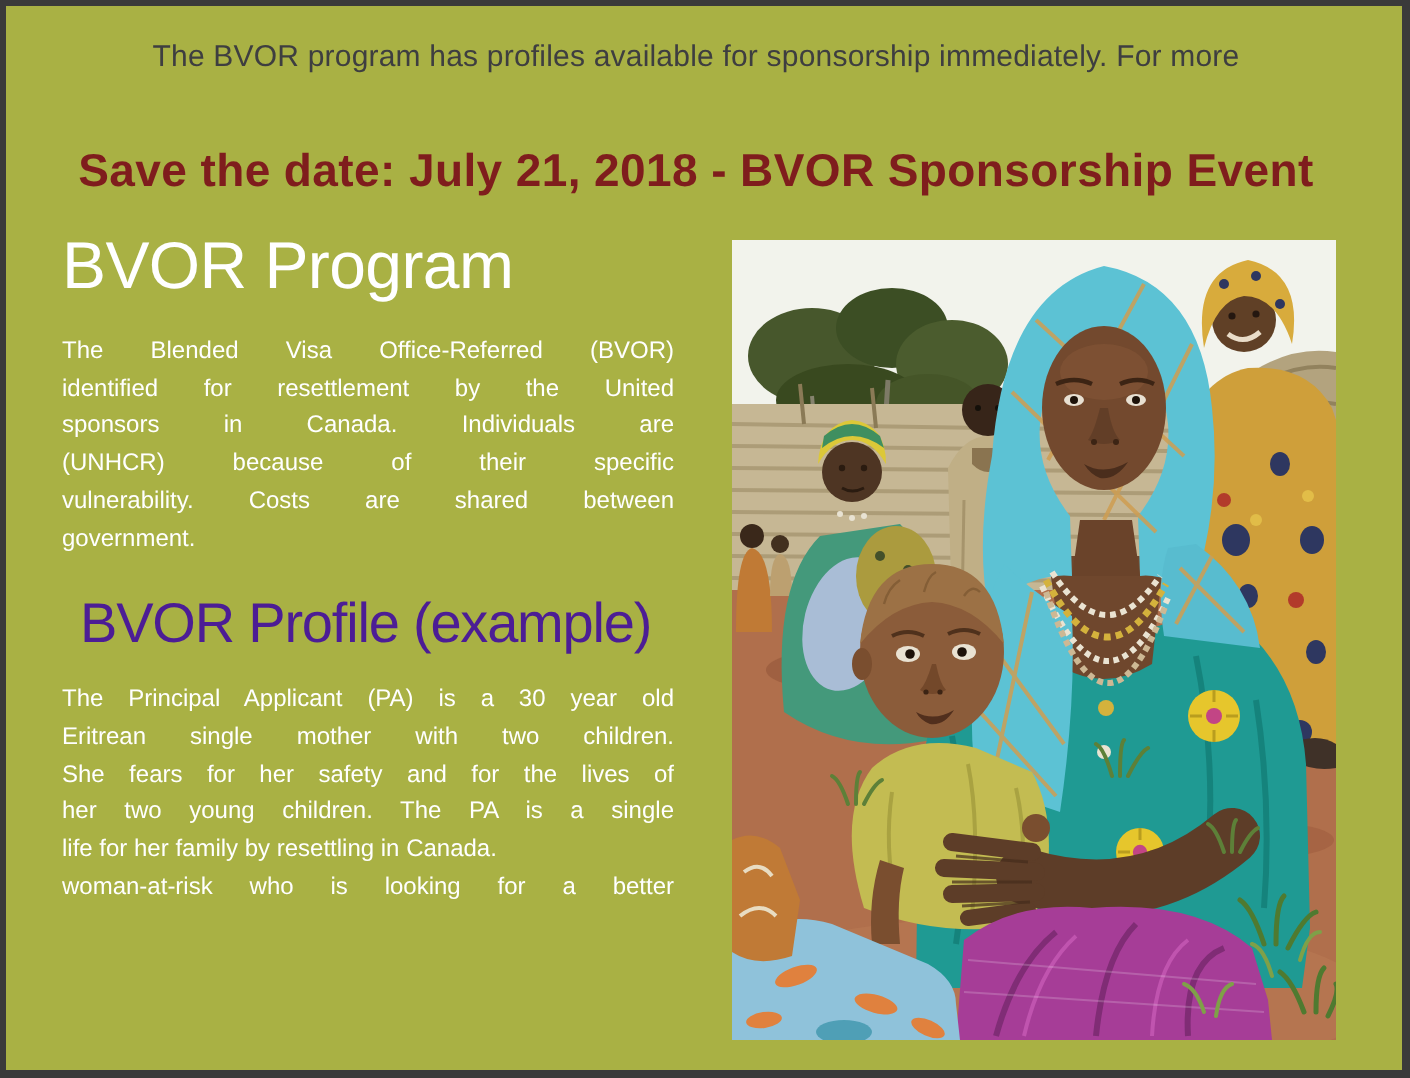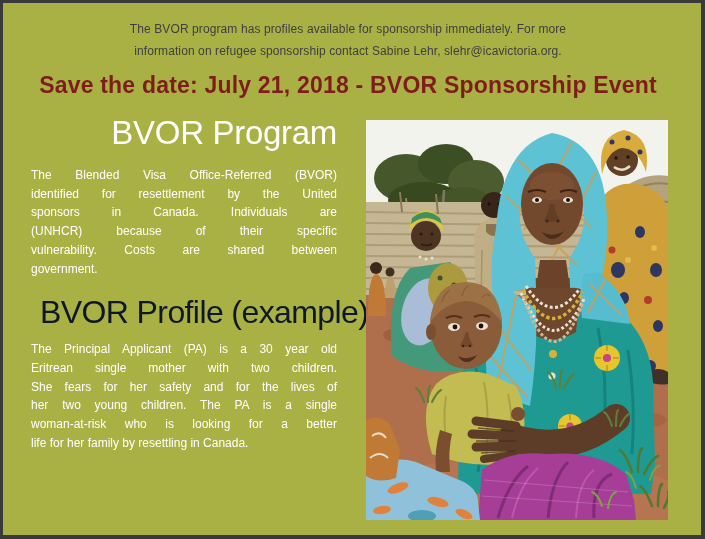--- a/index.html
+++ b/index.html
@@ -10,55 +10,54 @@
     font-family:"Liberation Sans", sans-serif;
   }
   .frame { position:absolute; inset:0; background:#3a3a3a; }
   .slide {
     position:absolute; left:3px; top:3px; right:4px; bottom:4px;
     background:#a9b144; overflow:hidden;
   }
   .banner {
     position:absolute; left:22px; right:30px; top:15px;
     text-align:center; color:#3e3e40;
-    font-size:12px; line-height:22px; font-weight:500; letter-spacing:.1px;
+    font-size:15px; line-height:22px; font-weight:500; letter-spacing:.1px;
   }
   .save-date {
     position:absolute; left:0; right:8px; top:69px;
     text-align:center; color:#7f1d1d;
     font-size:23px; font-weight:600; letter-spacing:.2px;
   }
   .left-col { position:absolute; left:28px; top:110px; width:306px; color:#ffffff; }
   .h-program {
     margin:0; font-size:33px; font-weight:400; color:#fff;
-    line-height:40px; letter-spacing:-.3px; white-space:nowrap;text-align:right;
+    line-height:40px; letter-spacing:-.3px; white-space:nowrap;
   }
   .h-profile {
-    margin:15px 0 0 9px; font-size:32px; font-weight:400; color:#0f172a;
+    margin:15px 0 0 9px; font-size:28px; font-weight:400; color:#4c1d95;
     line-height:38px; letter-spacing:-.6px; white-space:nowrap;
   }
   .para { margin-top:13px; font-size:12px; line-height:18.7px; }
   .para.second { margin-top:9px; }
   .jline { text-align:justify; text-align-last:justify; white-space:nowrap; }
   .jline.last { text-align-last:left; }
   .photo {
     position:absolute; left:363px; top:117px; width:302px; height:400px;
     overflow:hidden; background:#f2f3ec;
   }
   .photo svg { display:block; }
 </style>
 </head>
 <body>
 
 <div class="frame">
   <div class="slide">
 
     <div class="banner">
       <div>The BVOR program has profiles available for sponsorship immediately. For more</div>
-      <div>information on refugee sponsorship contact Sabine Lehr, slehr@icavictoria.org.</div>
     </div>
 
     <div class="save-date">Save the date: July 21, 2018 - BVOR Sponsorship Event</div>
 
     <div class="left-col">
       <h1 class="h-program">BVOR Program</h1>
       <div class="para">
         <div class="jline">The Blended Visa Office-Referred (BVOR)</div>
         <div class="jline">identified for resettlement by the United</div>
         <div class="jline">sponsors in Canada. Individuals are</div>
@@ -66,22 +65,22 @@
         <div class="jline">vulnerability. Costs are shared between</div>
         <div class="jline last">government.</div>
       </div>
 
       <h2 class="h-profile">BVOR Profile (example)</h2>
       <div class="para second">
         <div class="jline">The Principal Applicant (PA) is a 30 year old</div>
         <div class="jline">Eritrean single mother with two children.</div>
         <div class="jline">She fears for her safety and for the lives of</div>
         <div class="jline">her two young children. The PA is a single</div>
+        <div class="jline last">life for her family by resettling in Canada.</div>
         <div class="jline">woman-at-risk who is looking for a better</div>
-        <div class="jline last">life for her family by resettling in Canada.</div>
       </div>
     </div>
 
     <div class="photo" title="Mother in turquoise patterned headscarf and teal dress holding her young child, seated outdoors by a woven reed fence with other women and a boy on reddish earth">
       <svg width="302" height="400" viewBox="0 0 302 400" xmlns="http://www.w3.org/2000/svg">
 
         <rect x="0" y="0" width="302" height="210" fill="#f2f3ec"></rect>
 
         <g>
           <ellipse cx="40" cy="58" rx="32" ry="24" fill="#47572c"></ellipse>

